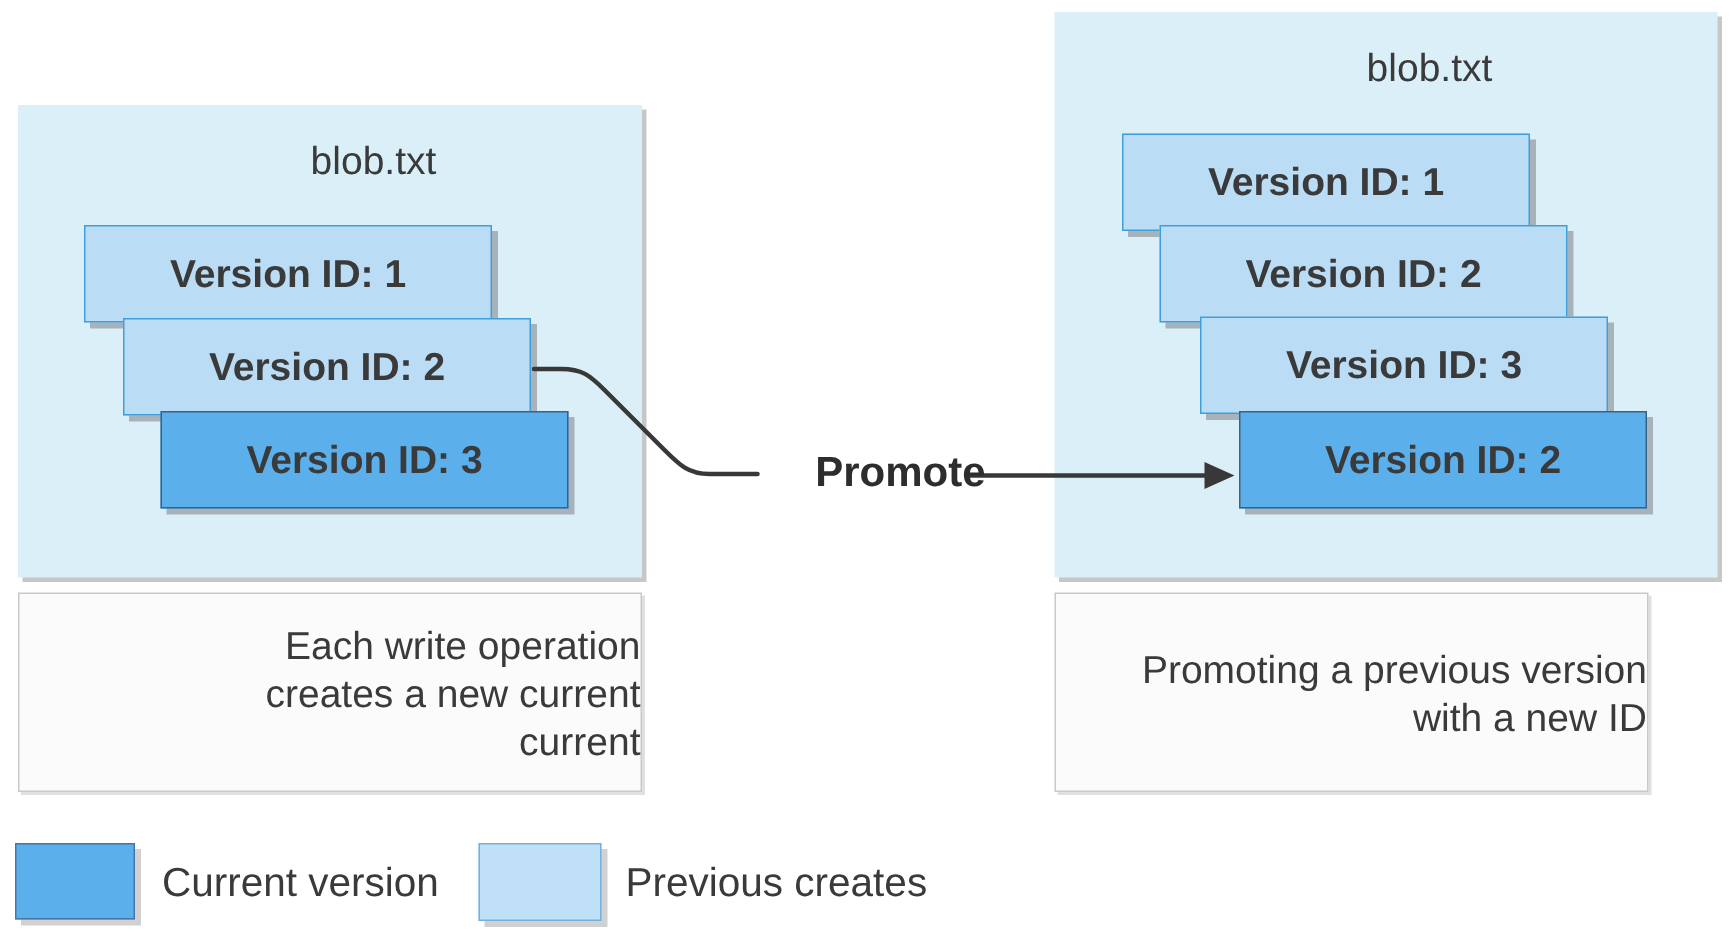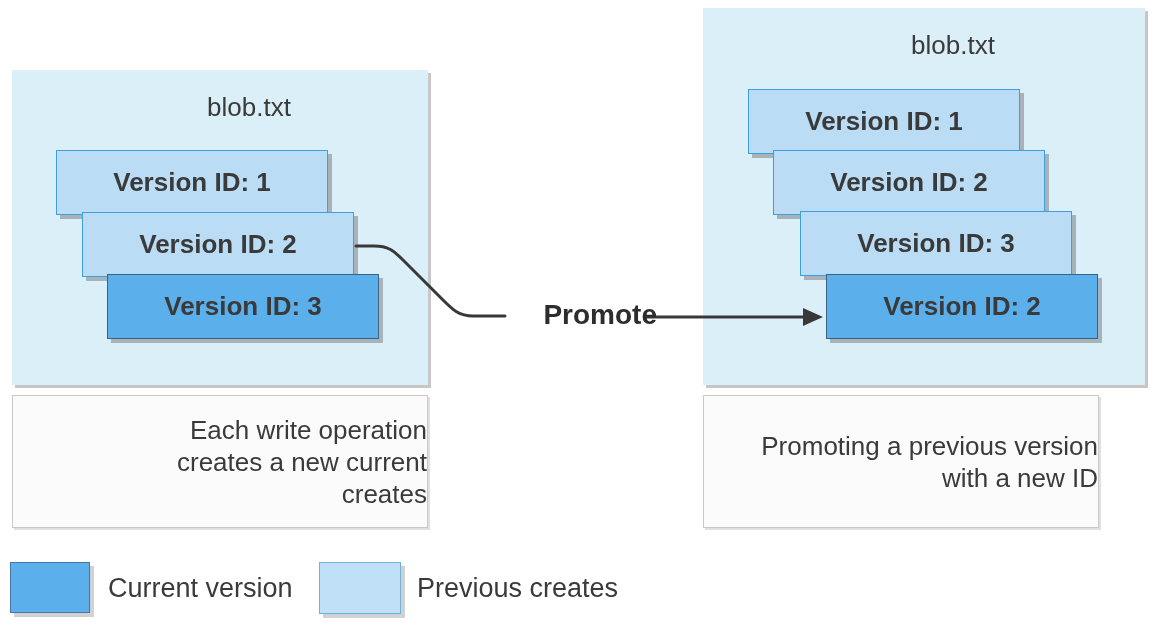--- a/index.html
+++ b/index.html
@@ -140,21 +140,21 @@
   <svg class="connector-svg" viewBox="0 0 1156 628" xmlns="http://www.w3.org/2000/svg">
     <path class="connector-line" d="M356,246 L374,246 C388,246 393,250 403,260 L443,300 C453,310 459,316 473,316 L505,316"></path>
     <line class="connector-line" x1="645" y1="317" x2="806" y2="317"></line>
     <polygon class="connector-head" points="823,317 803,308 803,326"></polygon>
   </svg>
   <div class="promote-label">Promote</div>
 
   <div class="caption-box caption-left">
     <div>Each write operation</div>
     <div>creates a new current</div>
-    <div>creates</div>
+    <div>current</div>
   </div>
   <div class="caption-box caption-right">
     <div>Promoting a previous version</div>
     <div>with a new ID</div>
   </div>
 
   <div class="legend-swatch swatch-current"></div>
   <div class="legend-label label-current">Current version</div>
   <div class="legend-swatch swatch-previous"></div>
   <div class="legend-label label-previous">Previous creates</div>

